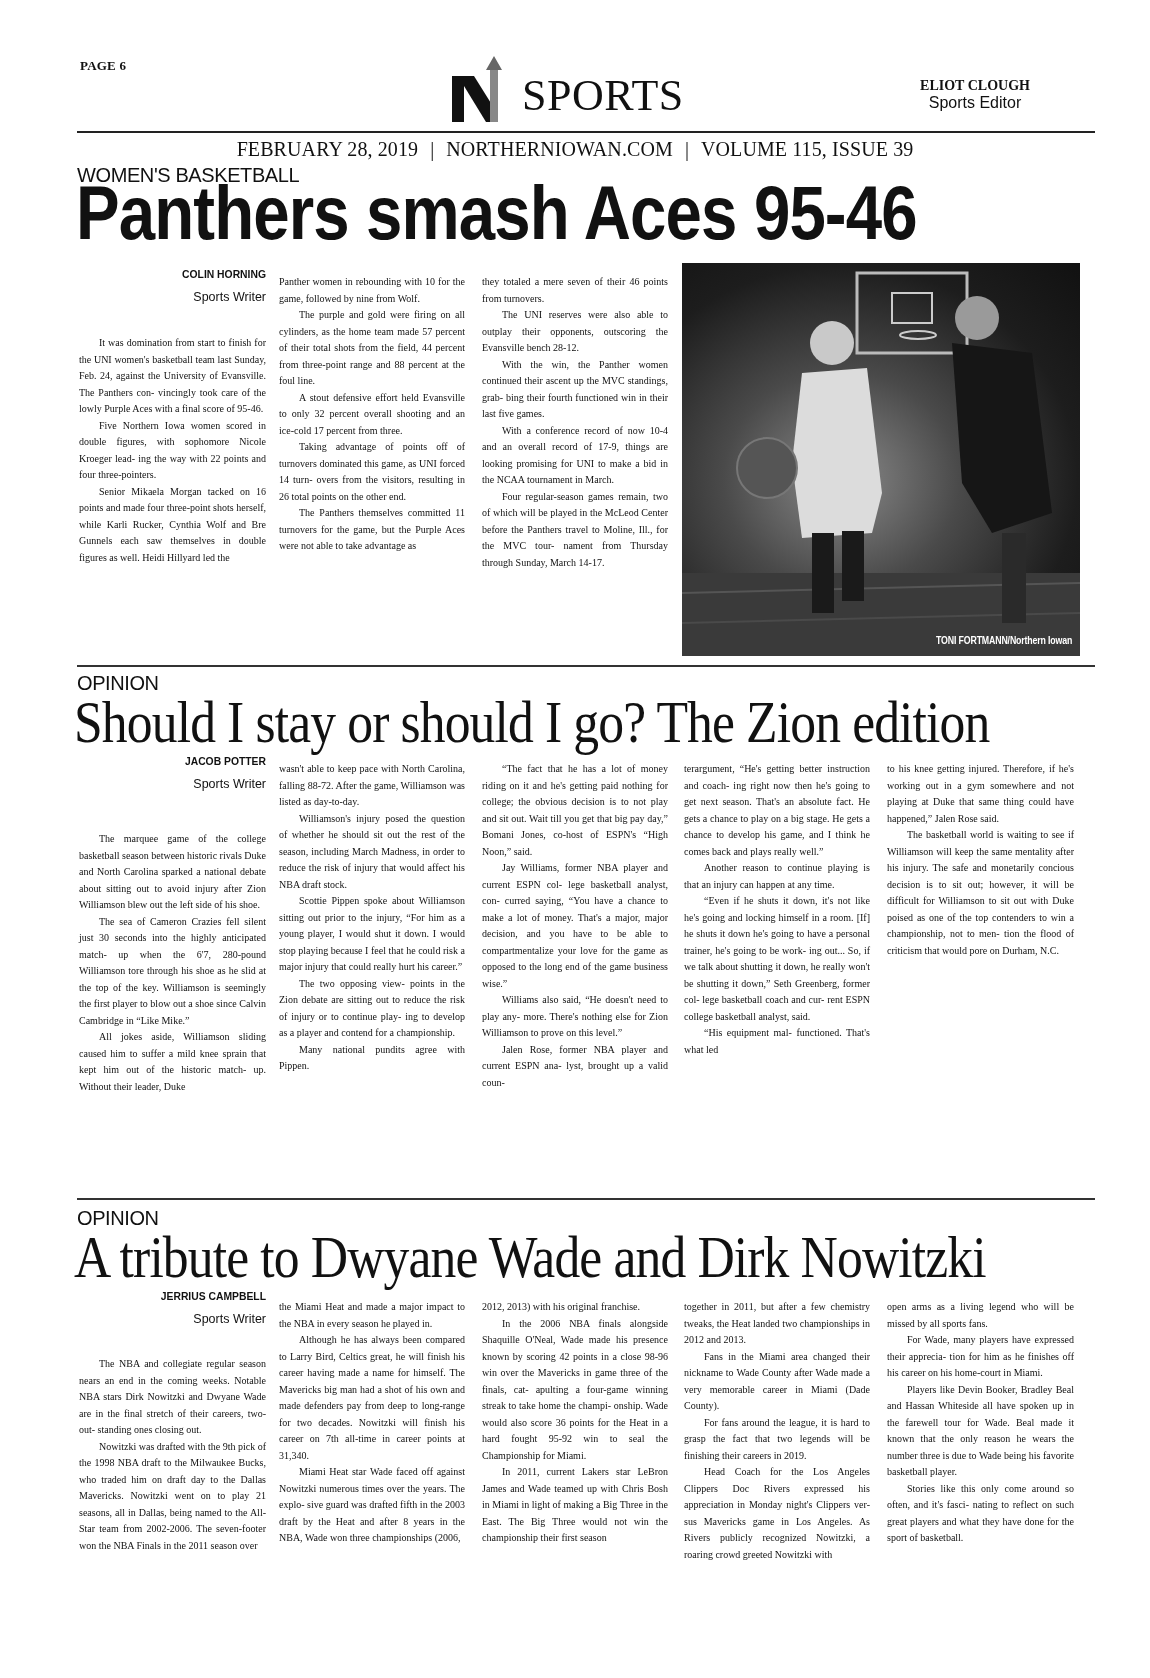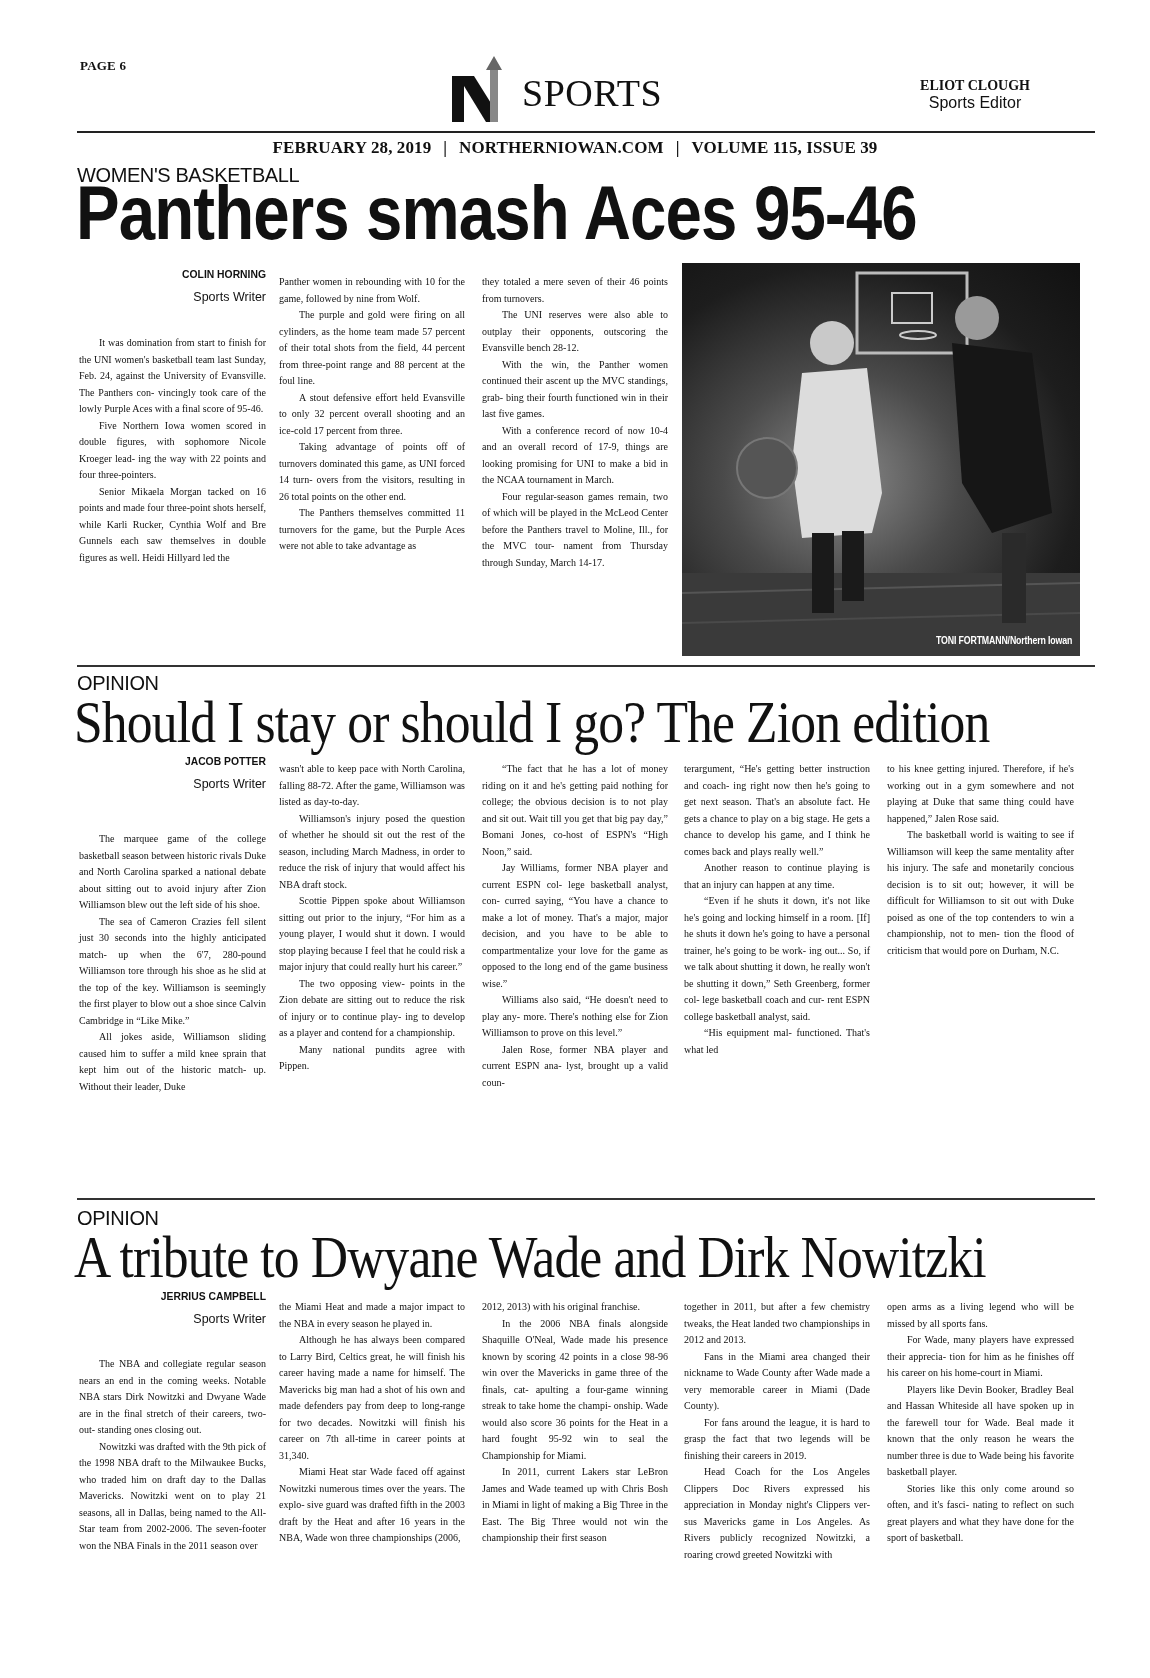--- a/index.html
+++ b/index.html
@@ -1,26 +1,26 @@
 <!DOCTYPE html>
 <html><head>
 <meta charset="utf-8">
 <style>
   html, body { margin: 0; padding: 0; background: #ffffff; }
   body { width: 1150px; height: 1678px; position: relative; overflow: hidden; color: #111; font-family: "Liberation Serif", serif; }
   .abs { position: absolute; }
   .page-num { left: 80px; top: 52px; font-size: 13px; font-weight: bold; letter-spacing: 0.2px; margin-top: 6px; }
   .logo { left: 450px; top: 48px; width: 240px; height: 72px; }
   .logo-n { position: absolute; left: 0; top: 8px; width: 56px; height: 66px; }
-  .logo-word { position: absolute; left: 72px; top: 26px; font-size: 38px; letter-spacing: 0.5px; line-height: 1; }
+  .logo-word { position: absolute; left: 72px; top: 26px; font-size: 44px; letter-spacing: 0.5px; line-height: 1; }
   .editor { left: 905px; top: 78px; width: 140px; text-align: center; }
   .editor-name { font-size: 14px; font-weight: bold; line-height: 1.1; }
   .editor-role { font-family: "Liberation Sans", sans-serif; font-size: 16px; line-height: 1.2; }
   .rule-top { left: 77px; top: 131px; width: 1018px; height: 2px; background: #222; }
-  .dateline { left: 0; width: 1150px; top: 138px; text-align: center; font-size: 17px; letter-spacing: 0.1px; font-weight: bold; }
+  .dateline { left: 0; width: 1150px; top: 138px; text-align: center; font-size: 20px; letter-spacing: 0.1px; }
   .dateline span.sep { margin: 0 12px; }
   .kicker { font-family: "Liberation Sans", sans-serif; font-size: 20px; letter-spacing: -0.4px; line-height: 1; }
   .head1 { left: 76px; top: 175px; width: 1020px; font-family: "Liberation Sans", sans-serif; font-weight: bold; font-size: 76px; line-height: 1; transform: scaleX(0.86); transform-origin: left top; letter-spacing: -1px; white-space: nowrap; }
   .head2 { font-family: "Liberation Serif", serif; font-size: 60px; line-height: 1; white-space: nowrap; letter-spacing: -1px; transform: scaleX(0.86); transform-origin: left top; }
   .byline { text-align: right; }
   .byline .name { font-family: "Liberation Sans", sans-serif; font-weight: bold; font-size: 11.5px; transform: scaleX(0.9); transform-origin: right; display: block; }
   .byline .role { font-family: "Liberation Sans", sans-serif; font-size: 12.5px; display: block; margin-top: 10px; }
   .col { font-size: 10px; line-height: 16.5px; text-align: justify; hyphens: manual; margin-top: 16px; }
   .col p { margin: 0; text-indent: 20px; }
   .col p.noindent { text-indent: 0; }
@@ -158,21 +158,21 @@
 </div>
 
 <div class="abs col" style="left:79px; top:1340px; width:187px;">
   <p>The NBA and collegiate regular season nears an end in the coming weeks. Notable NBA stars Dirk Nowitzki and Dwyane Wade are in the final stretch of their careers, two-out- standing ones closing out.</p>
   <p>Nowitzki was drafted with the 9th pick of the 1998 NBA draft to the Milwaukee Bucks, who traded him on draft day to the Dallas Mavericks. Nowitzki went on to play 21 seasons, all in Dallas, being named to the All-Star team from 2002-2006. The seven-footer won the NBA Finals in the 2011 season over</p>
 </div>
 
 <div class="abs col" style="left:279px; top:1283px; width:186px;">
   <p class="noindent">the Miami Heat and made a major impact to the NBA in every season he played in.</p>
   <p>Although he has always been compared to Larry Bird, Celtics great, he will finish his career having made a name for himself. The Mavericks big man had a shot of his own and made defenders pay from deep to long-range for two decades. Nowitzki will finish his career on 7th all-time in career points at 31,340.</p>
-  <p>Miami Heat star Wade faced off against Nowitzki numerous times over the years. The explo- sive guard was drafted fifth in the 2003 draft by the Heat and after 16 years in the NBA, Wade won three championships (2006,</p>
+  <p>Miami Heat star Wade faced off against Nowitzki numerous times over the years. The explo- sive guard was drafted fifth in the 2003 draft by the Heat and after 8 years in the NBA, Wade won three championships (2006,</p>
 </div>
 
 <div class="abs col" style="left:482px; top:1283px; width:186px;">
   <p class="noindent">2012, 2013) with his original franchise.</p>
   <p>In the 2006 NBA finals alongside Shaquille O'Neal, Wade made his presence known by scoring 42 points in a close 98-96 win over the Mavericks in game three of the finals, cat- apulting a four-game winning streak to take home the champi- onship. Wade would also score 36 points for the Heat in a hard fought 95-92 win to seal the Championship for Miami.</p>
   <p>In 2011, current Lakers star LeBron James and Wade teamed up with Chris Bosh in Miami in light of making a Big Three in the East. The Big Three would not win the championship their first season</p>
 </div>
 
 <div class="abs col" style="left:684px; top:1283px; width:186px;">
   <p class="noindent">together in 2011, but after a few chemistry tweaks, the Heat landed two championships in 2012 and 2013.</p>

